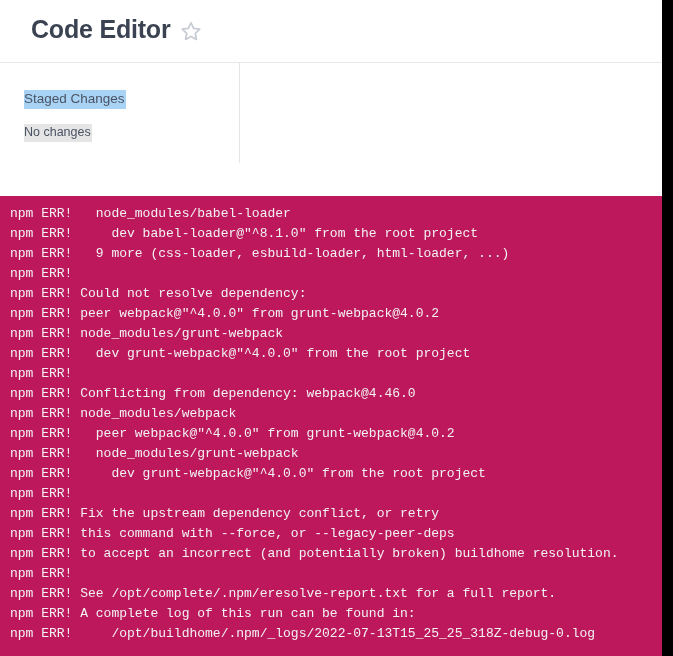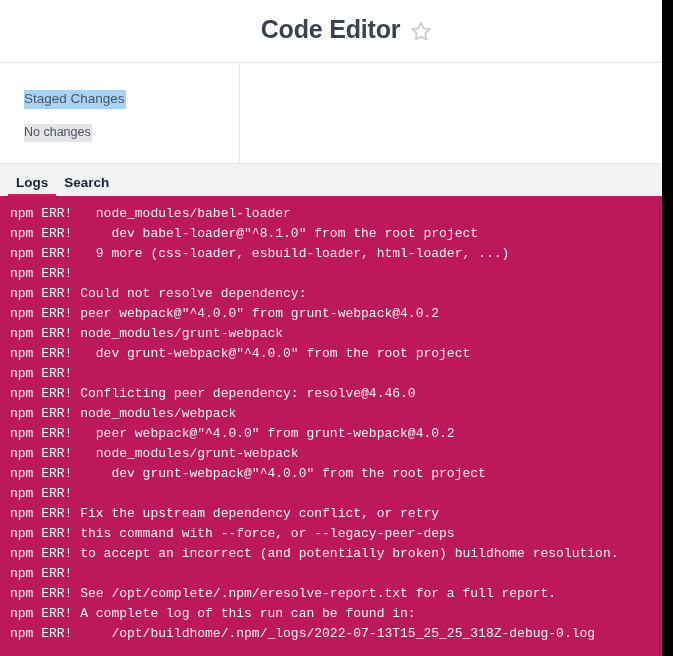--- a/index.html
+++ b/index.html
@@ -39,21 +39,20 @@
   .header {
     position: absolute;
     top: 0; left: 0;
     width: 662px;
     height: 63px;
     background: #ffffff;
     border-bottom: 1px solid #e6e8eb;
     box-sizing: border-box;
     display: flex;
     align-items: center;
-    justify-content: center;
   }
   .header-inner {
     display: flex;
     align-items: center;
     gap: 10px;
     padding-left: 31px;
     margin-top: -4px;
   }
   .page-title {
     font-size: 25px;
@@ -190,38 +189,34 @@
   </div>
 
   <div class="panels">
     <div class="panel-left">
       <div class="staged-title">Staged Changes</div>
       <div class="no-changes">No changes</div>
     </div>
     <div class="panel-right"></div>
   </div>
 
-  <div class="tabbar">
-    <div class="tab active">Logs</div>
-    <div class="tab">Search</div>
-  </div>
 
   <div class="console">
     <div class="console-scroll" id="console-scroll">
       <div class="log-line clipped">npm ERR!   node_modules/babel-loader</div>
     <div class="log-line">npm ERR!   node_modules/babel-loader</div>
         <div class="log-line">npm ERR!     dev babel-loader@"^8.1.0" from the root project</div>
         <div class="log-line">npm ERR!   9 more (css-loader, esbuild-loader, html-loader, ...)</div>
         <div class="log-line">npm ERR!</div>
         <div class="log-line">npm ERR! Could not resolve dependency:</div>
         <div class="log-line">npm ERR! peer webpack@"^4.0.0" from grunt-webpack@4.0.2</div>
         <div class="log-line">npm ERR! node_modules/grunt-webpack</div>
         <div class="log-line">npm ERR!   dev grunt-webpack@"^4.0.0" from the root project</div>
         <div class="log-line">npm ERR!</div>
-        <div class="log-line">npm ERR! Conflicting peer dependency: resolve@4.46.0</div>
+        <div class="log-line">npm ERR! Conflicting from dependency: webpack@4.46.0</div>
         <div class="log-line">npm ERR! node_modules/webpack</div>
         <div class="log-line">npm ERR!   peer webpack@"^4.0.0" from grunt-webpack@4.0.2</div>
         <div class="log-line">npm ERR!   node_modules/grunt-webpack</div>
         <div class="log-line">npm ERR!     dev grunt-webpack@"^4.0.0" from the root project</div>
         <div class="log-line">npm ERR!</div>
         <div class="log-line">npm ERR! Fix the upstream dependency conflict, or retry</div>
         <div class="log-line">npm ERR! this command with --force, or --legacy-peer-deps</div>
         <div class="log-line">npm ERR! to accept an incorrect (and potentially broken) buildhome resolution.</div>
         <div class="log-line">npm ERR!</div>
         <div class="log-line">npm ERR! See /opt/complete/.npm/eresolve-report.txt for a full report.</div>

